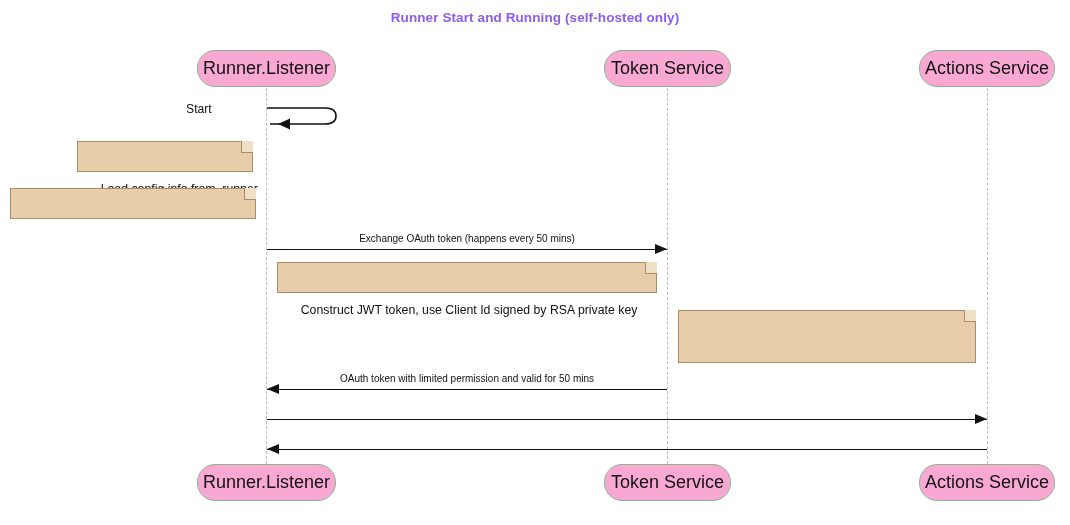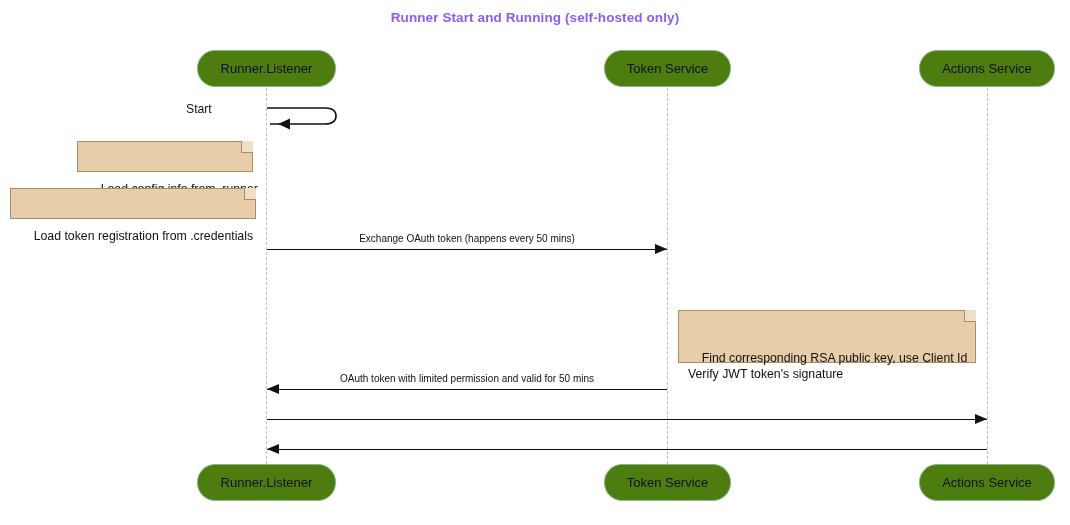--- a/index.html
+++ b/index.html
@@ -35,27 +35,27 @@
   .lifeline {
     position: absolute;
     width: 0;
     border-left: 1px dashed #bdbdbd;
   }
 
   
   .participant {
     position: absolute;
     box-sizing: border-box;
-    background: #4d7c0f;
+    background: #f9a8d4;
     border: 1px solid #86b88d;
     border-radius: 18px;
     display: flex;
     align-items: center;
     justify-content: center;
-    font-size: 13px;
+    font-size: 18px;
     color: #111111;
     white-space: nowrap;
   }
 
   
   .note {
     position: absolute;
     box-sizing: border-box;
     background: #e8cdab;
     border: 1px solid #ab8c66;
@@ -156,32 +156,33 @@
     </svg>
   </div>
 
   <div class="note" style="left:77px; top:141px; width:176px; height:31px;">
     <span class="fold"></span>
     <span>Load config info from .runner</span>
   </div>
 
   <div class="note" style="left:10px; top:188px; width:246px; height:31px;">
     <span class="fold"></span>
-    <span>Load token registration from .credentials</span>
   </div>
 
   <div class="msg-label" style="left:267px; top:233px; width:400px;">Exchange OAuth token (happens every 50 mins)</div>
   <div class="msg-line" style="left:267px; top:249px; width:400px;"></div>
   <div class="arrow-head right" style="left:655px; top:243.5px;"></div>
 
+  <div class="note" style="left:277px; top:262px; width:380px; height:31px;">
+    <span class="fold"></span>
+    <span>Construct JWT token, use Client Id signed by RSA private key</span>
+  </div>
 
   <div class="note" style="left:678px; top:310px; width:298px; height:53px;">
     <span class="fold"></span>
-    <span>Find corresponding RSA public key, use Client Id
-Verify JWT token's signature</span>
   </div>
 
   <div class="msg-label" style="left:267px; top:373px; width:400px;">OAuth token with limited permission and valid for 50 mins</div>
   <div class="msg-line" style="left:267px; top:389px; width:400px;"></div>
   <div class="arrow-head left" style="left:267px; top:383.5px;"></div>
 
   <div class="msg-line" style="left:267px; top:419px; width:720px;"></div>
   <div class="arrow-head right" style="left:975px; top:413.5px;"></div>
 
   <div class="msg-line" style="left:267px; top:449px; width:720px;"></div>

